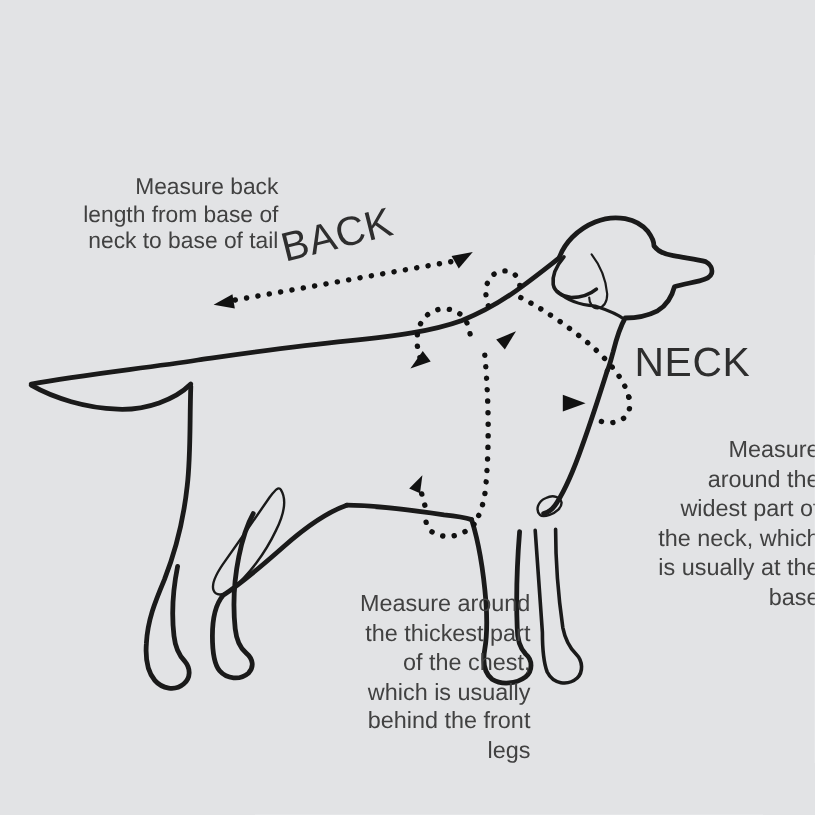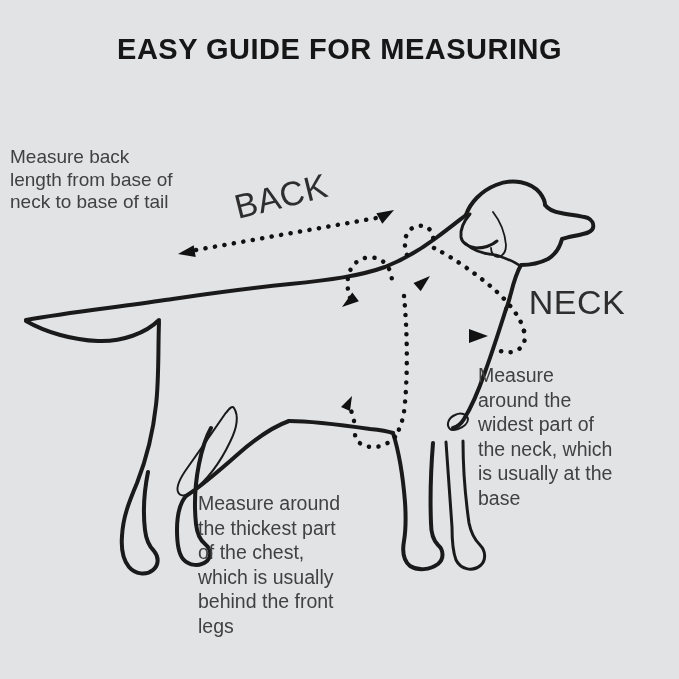--- a/index.html
+++ b/index.html
@@ -12,21 +12,21 @@
   }
   #art{position:absolute;left:0;top:0;z-index:1;}
   .txt{position:absolute;z-index:2;}
   #title{
     left:0;top:33px;width:679px;
     text-align:center;
     font-size:29px;font-weight:700;
     letter-spacing:.5px;color:#161616;
   }
   .note{
-    white-space:pre-line;text-align:left;
+    white-space:pre-line;text-align:right;
     color:#414141;
   }
   #note-back{left:10px;top:146px;width:222px;font-size:19px;line-height:22.5px;}
   #note-neck{left:478px;top:363px;width:205px;font-size:19.5px;line-height:24.5px;}
   #note-chest{left:198px;top:491px;width:244px;font-size:19.5px;line-height:24.5px;}
   .bigLabel{
     color:#2e2e2e;font-size:34px;font-weight:400;letter-spacing:.5px;
     text-align:center;width:140px;
   }
   #label-back{left:211px;top:177px;transform:rotate(-14deg);}
@@ -85,21 +85,20 @@
     <g fill="#111" stroke="none">
       <polygon points="178,254 195.7,257.0 193.7,245.2"></polygon>
       <polygon points="394,210 382.3,223.7 376.3,213.3"></polygon>
       <polygon points="342,307 358.9,301.2 352.3,292.4"></polygon>
       <polygon points="430,276 420.7,291.3 413.5,282.9"></polygon>
       <polygon points="352,396 350,411 341,407"></polygon>
       <polygon points="488,336 469,329 469,343"></polygon>
     </g>
   </svg>
 
-  <div id="title" class="txt">EASY GUIDE FOR MEASURING</div>
 
   <div id="note-back" class="txt note">Measure back
 length from base of
 neck to base of tail</div>
   <div id="note-neck" class="txt note">Measure
 around the
 widest part of
 the neck, which
 is usually at the
 base</div>

